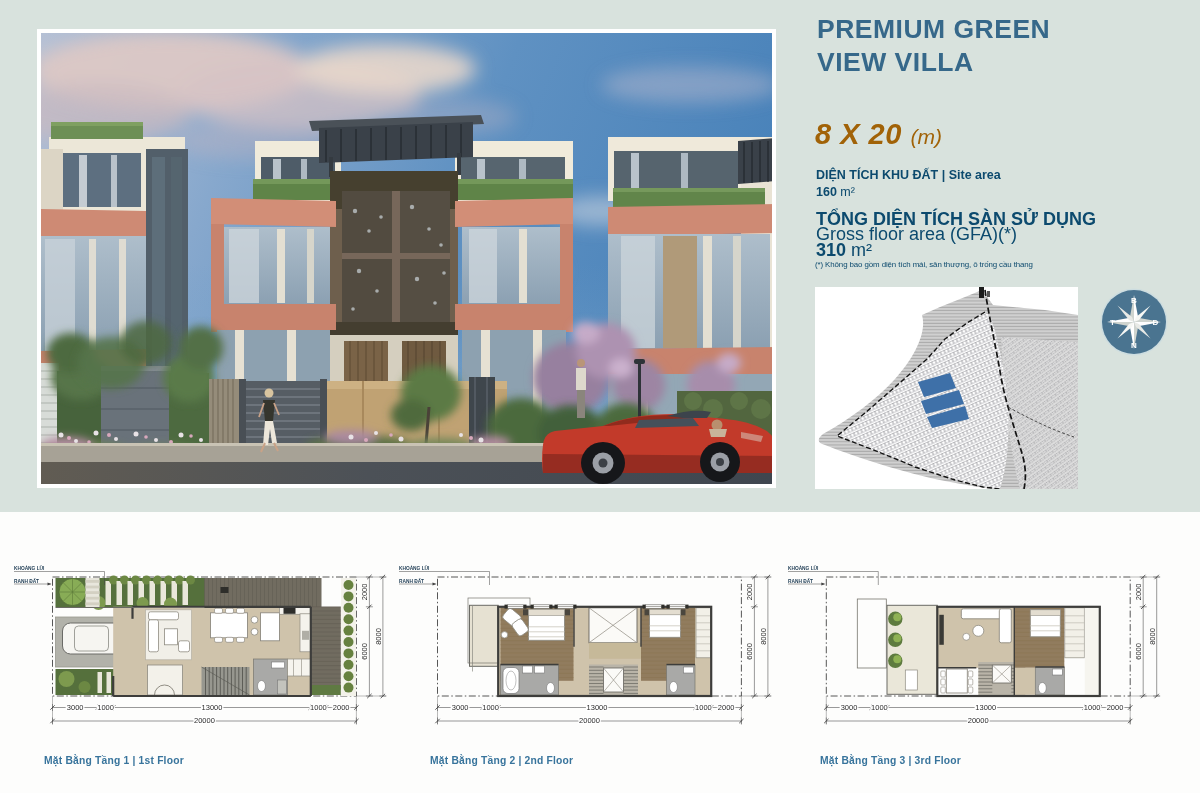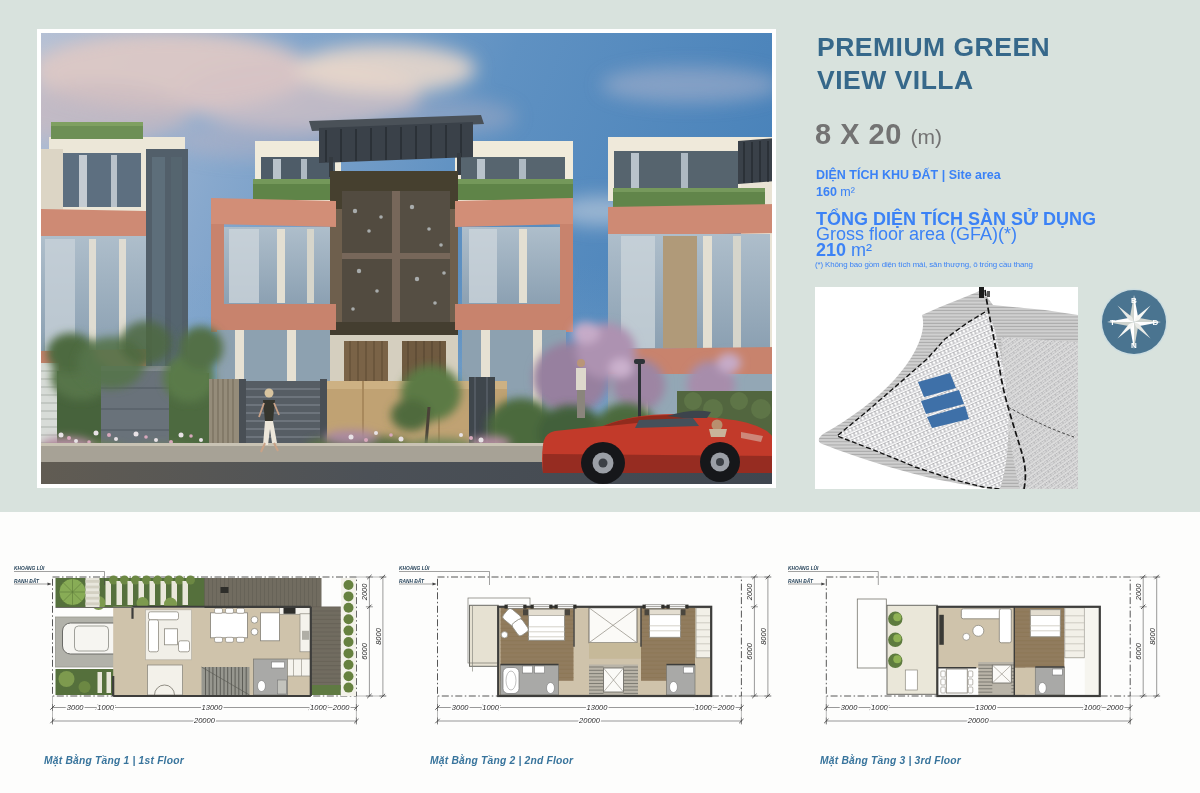--- a/index.html
+++ b/index.html
@@ -1,18 +1,18 @@
 <!DOCTYPE html>
 <html><head>
 <meta charset="utf-8">
 <style>
   html,body{margin:0;padding:0;}
   body{width:1200px;height:793px;position:relative;font-family:"Liberation Sans",sans-serif;background:#fff;overflow:hidden;}
   .abs{position:absolute;}
-  .blue{color:#3b82f6;}
+  .blue{color:#0c4a6e;}
 </style>
 </head>
 <body>
 
 <div class="abs" style="left:0;top:0;width:1200px;height:513px;background:#d8e2dd;"></div>
 
 <div class="abs" style="left:37px;top:29px;width:731px;height:451px;background:#fff;border:4px solid #fff;">
 <svg width="731" height="451" viewBox="0 0 731 451">
 <defs>
 <linearGradient id="sky" x1="0" y1="0" x2="1" y2="0.25">
@@ -412,27 +412,27 @@
 <ellipse cx="679" cy="429" rx="9.5" ry="9.5" fill="#9b9fa6"></ellipse>
 <ellipse cx="679" cy="429" rx="4" ry="4" fill="#3c4046"></ellipse>
 <circle cx="676" cy="392" r="5.5" fill="#b98f6e"></circle>
 <path d="M668 396 L686 396 L684 404 L670 404 Z" fill="#c8b49a"></path>
 <path d="M700 399 L722 403 L720 409 L700 405 Z" fill="#d8d3c8" opacity="0.5"></path>
 </g>
 </svg>
 
 </div>
 
-<div class="abs blue" style="left:817px;top:31px;font-size:26.5px;font-weight:bold;letter-spacing:0.5px;line-height:33px;color:#36688a;">PREMIUM GREEN<br>VIEW VILLA</div>
-
-<div class="abs" style="left:815px;top:118px;font-size:29px;font-weight:bold;letter-spacing:0.5px;color:#737373;">8 X 20 <span style="font-size:21px;font-weight:normal;letter-spacing:0;">(m)</span></div>
+<div class="abs blue" style="left:817px;top:13px;font-size:26.5px;font-weight:bold;letter-spacing:0.5px;line-height:33px;color:#36688a;">PREMIUM GREEN<br>VIEW VILLA</div>
+
+<div class="abs" style="left:815px;top:118px;font-size:29px;font-weight:bold;letter-spacing:0.5px;color:#a16207;font-style:italic;">8 X 20 <span style="font-size:21px;font-weight:normal;letter-spacing:0;">(m)</span></div>
 
 <div class="abs blue" style="left:816px;top:167px;font-size:12.5px;line-height:17px;font-weight:bold;">DIỆN TÍCH KHU ĐẤT | Site area<br>160 <span style="font-weight:normal">m²</span></div>
 
-<div class="abs blue" style="left:816px;top:211.5px;font-size:18px;line-height:15.5px;"><span style="font-weight:bold">TỔNG DIỆN TÍCH SÀN SỬ DỤNG</span><br>Gross floor area (GFA)(*)<br><span style="font-weight:bold">210</span> m²</div>
+<div class="abs blue" style="left:816px;top:211.5px;font-size:18px;line-height:15.5px;"><span style="font-weight:bold">TỔNG DIỆN TÍCH SÀN SỬ DỤNG</span><br>Gross floor area (GFA)(*)<br><span style="font-weight:bold">310</span> m²</div>
 
 <div class="abs blue" style="left:815px;top:259.5px;font-size:7.9px;letter-spacing:-0.1px;text-align:right;">(*) Không bao gồm diện tích mái, sân thượng, ô trống cầu thang</div>
 
 <div class="abs" style="left:815px;top:287px;width:263px;height:202px;background:#fff;">
 <svg width="263" height="202" viewBox="0 0 263 202">
 <defs>
 <pattern id="scan" width="4" height="3.2" patternUnits="userSpaceOnUse">
 <rect width="4" height="3.2" fill="#e2e2e2"></rect>
 <rect y="0.4" width="4" height="1.5" fill="#a9a9a9"></rect>
 <rect y="2.4" width="4" height="0.6" fill="#cccccc"></rect>
@@ -496,21 +496,21 @@
 <g fill="#ffffff" font-family="Liberation Sans,sans-serif" font-size="8" font-weight="bold" text-anchor="middle">
 <text x="34" y="15">B</text>
 <text x="55.5" y="37">Đ</text>
 <text x="34" y="59.5">N</text>
 <text x="12.5" y="37">T</text>
 </g>
 </svg>
 
 </div>
 
-<div class="abs" style="left:0;top:512px;width:1200px;height:237px;font-style:italic;">
+<div class="abs" style="left:0;top:512px;width:1200px;height:237px;">
 <svg width="1200" height="281" viewBox="0 0 1200 281" font-family="Liberation Sans,sans-serif">
 <rect width="1200" height="281" fill="#fdfdfc"></rect>
 
 <g>
 
 <rect x="52.5" y="65.0" width="303.9" height="119.0" fill="none" stroke="#444" stroke-width="0.9" stroke-dasharray="7 2.5 1.5 2.5"></rect>
 
 <rect x="55.5" y="66.0" width="150" height="29" fill="#55703c"></rect>
 <circle cx="72.5" cy="80.0" r="13.5" fill="#88ac56"></circle>
 <circle cx="72.5" cy="80.0" r="13.5" fill="none" stroke="#4c6433" stroke-width="0.7"></circle>

